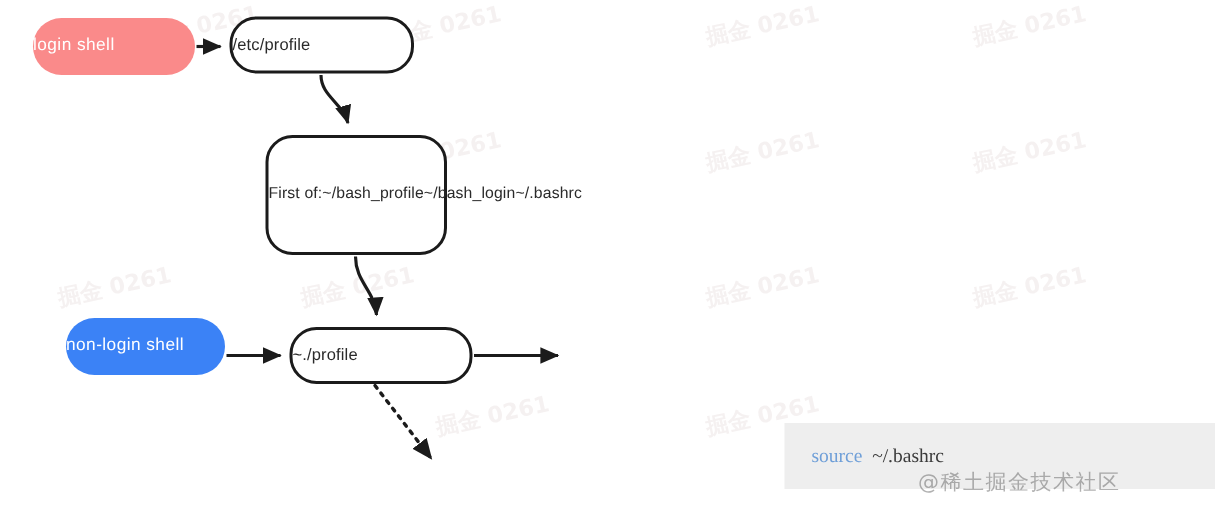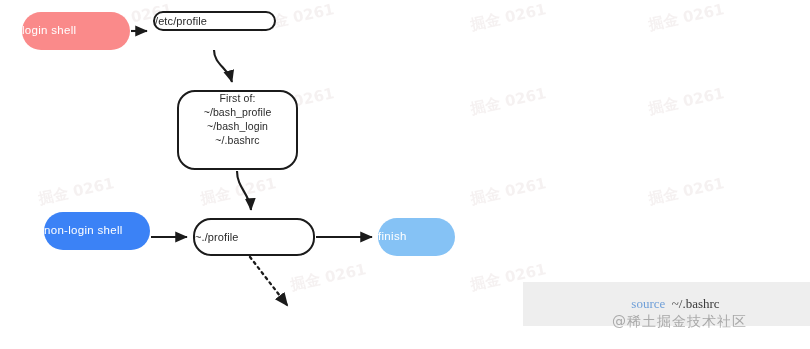--- a/index.html
+++ b/index.html
@@ -44,21 +44,21 @@
 
   .node-pill {
     border: none;
     border-radius: 19px;
     color: #ffffff;
     font-size: 11.5px;
     letter-spacing: 0.3px;
   }
 
   .multiline {
-    flex-direction: column;
+    flex-direction: row;
     line-height: 1.32;
     font-size: 10.5px;
   }
   .multiline span { display: block; white-space: pre; }
 
   
   #edges {
     position: absolute;
     left: 0; top: 0;
     width: 810px;
@@ -73,21 +73,20 @@
     top: 282px;
     width: 287px;
     height: 44px;
     background: #eeeeee;
     box-sizing: border-box;
     padding: 14px 0 0 18px;
     font-family: "Liberation Serif", serif;
     font-size: 13px;
     white-space: pre;
     color: #3b3b3b;
-    text-align: center;
   }
   .kw-source { color: #6f9fd8; }
 
   
   .wm {
     position: absolute;
     color: rgba(190,170,170,0.16);
     font-size: 15px;
     font-family: "DejaVu Sans", sans-serif;
     font-weight: bold;
@@ -147,41 +146,38 @@
 
     <path d="M316,237 L372,237" stroke="#1b1b1b" stroke-width="2.1" fill="none" marker-end="url(#arrowhead)"></path>
 
     <path d="M250,257 L287,305" stroke="#1b1b1b" stroke-width="2.3" fill="none" stroke-dasharray="2.2 4.2" stroke-linecap="round" marker-end="url(#arrowhead-dot)"></path>
   </svg>
 
   <div class="node node-pill" style="left:22px; top:12px; width:108px; height:38px; background:#fa8a8a;">
     <span>login shell</span>
   </div>
 
-  <div class="node node-box" style="left:153px; top:11px; width:123px; height:20px;">
+  <div class="node node-box" style="left:153px; top:11px; width:123px; height:38px;">
     <span>/etc/profile</span>
   </div>
 
   <div class="node node-box multiline" style="left:177px; top:90px; width:121px; height:80px;">
     <span>First of:</span>
     <span>~/bash_profile</span>
     <span>~/bash_login</span>
     <span>~/.bashrc</span>
   </div>
 
   <div class="node node-pill" style="left:44px; top:212px; width:106px; height:38px; background:#3b82f6;">
     <span>non-login shell</span>
   </div>
 
   <div class="node node-box" style="left:193px; top:218px; width:122px; height:38px;">
     <span>~./profile</span>
   </div>
 
-  <div class="node node-pill" style="left:378px; top:218px; width:77px; height:38px; background:#85c2f5;">
-    <span>finish</span>
-  </div>
 
 
   <div id="code-block"><span class="kw-source">source</span><span>  </span><span>~/.bashrc</span></div>
 
   <div id="brand-watermark">@稀土掘金技术社区</div>
 
 </div>
 
 </body></html>

